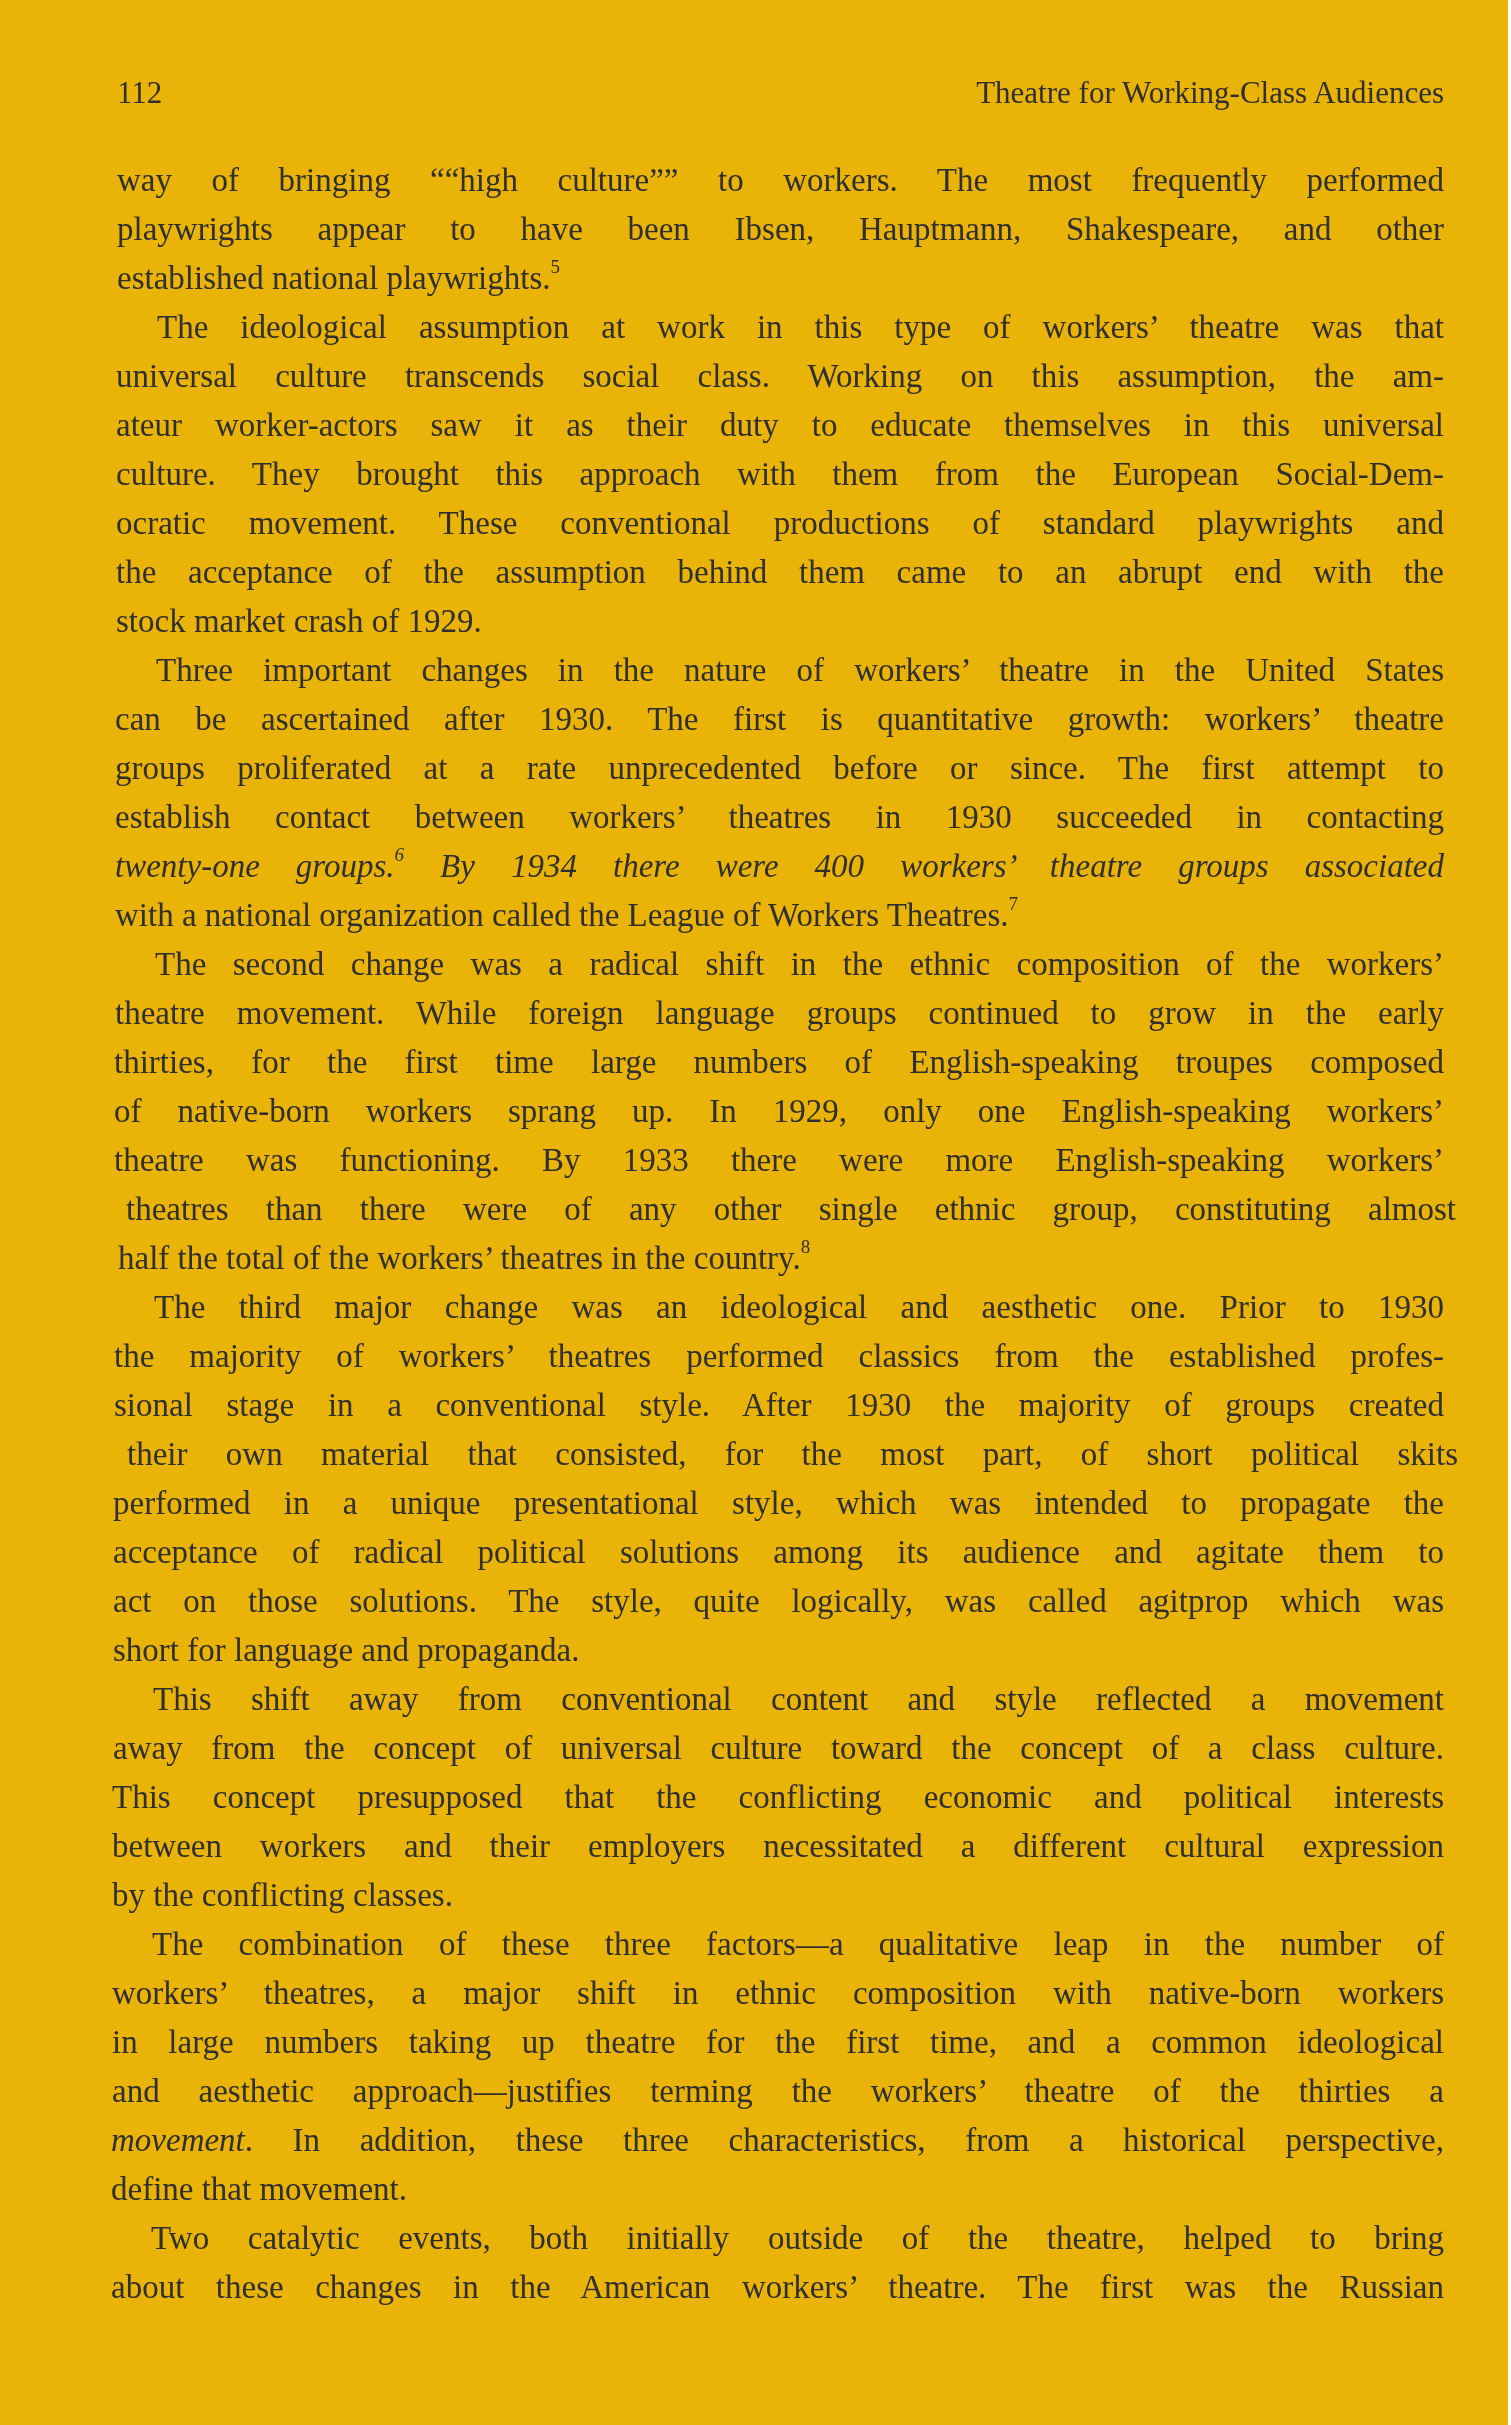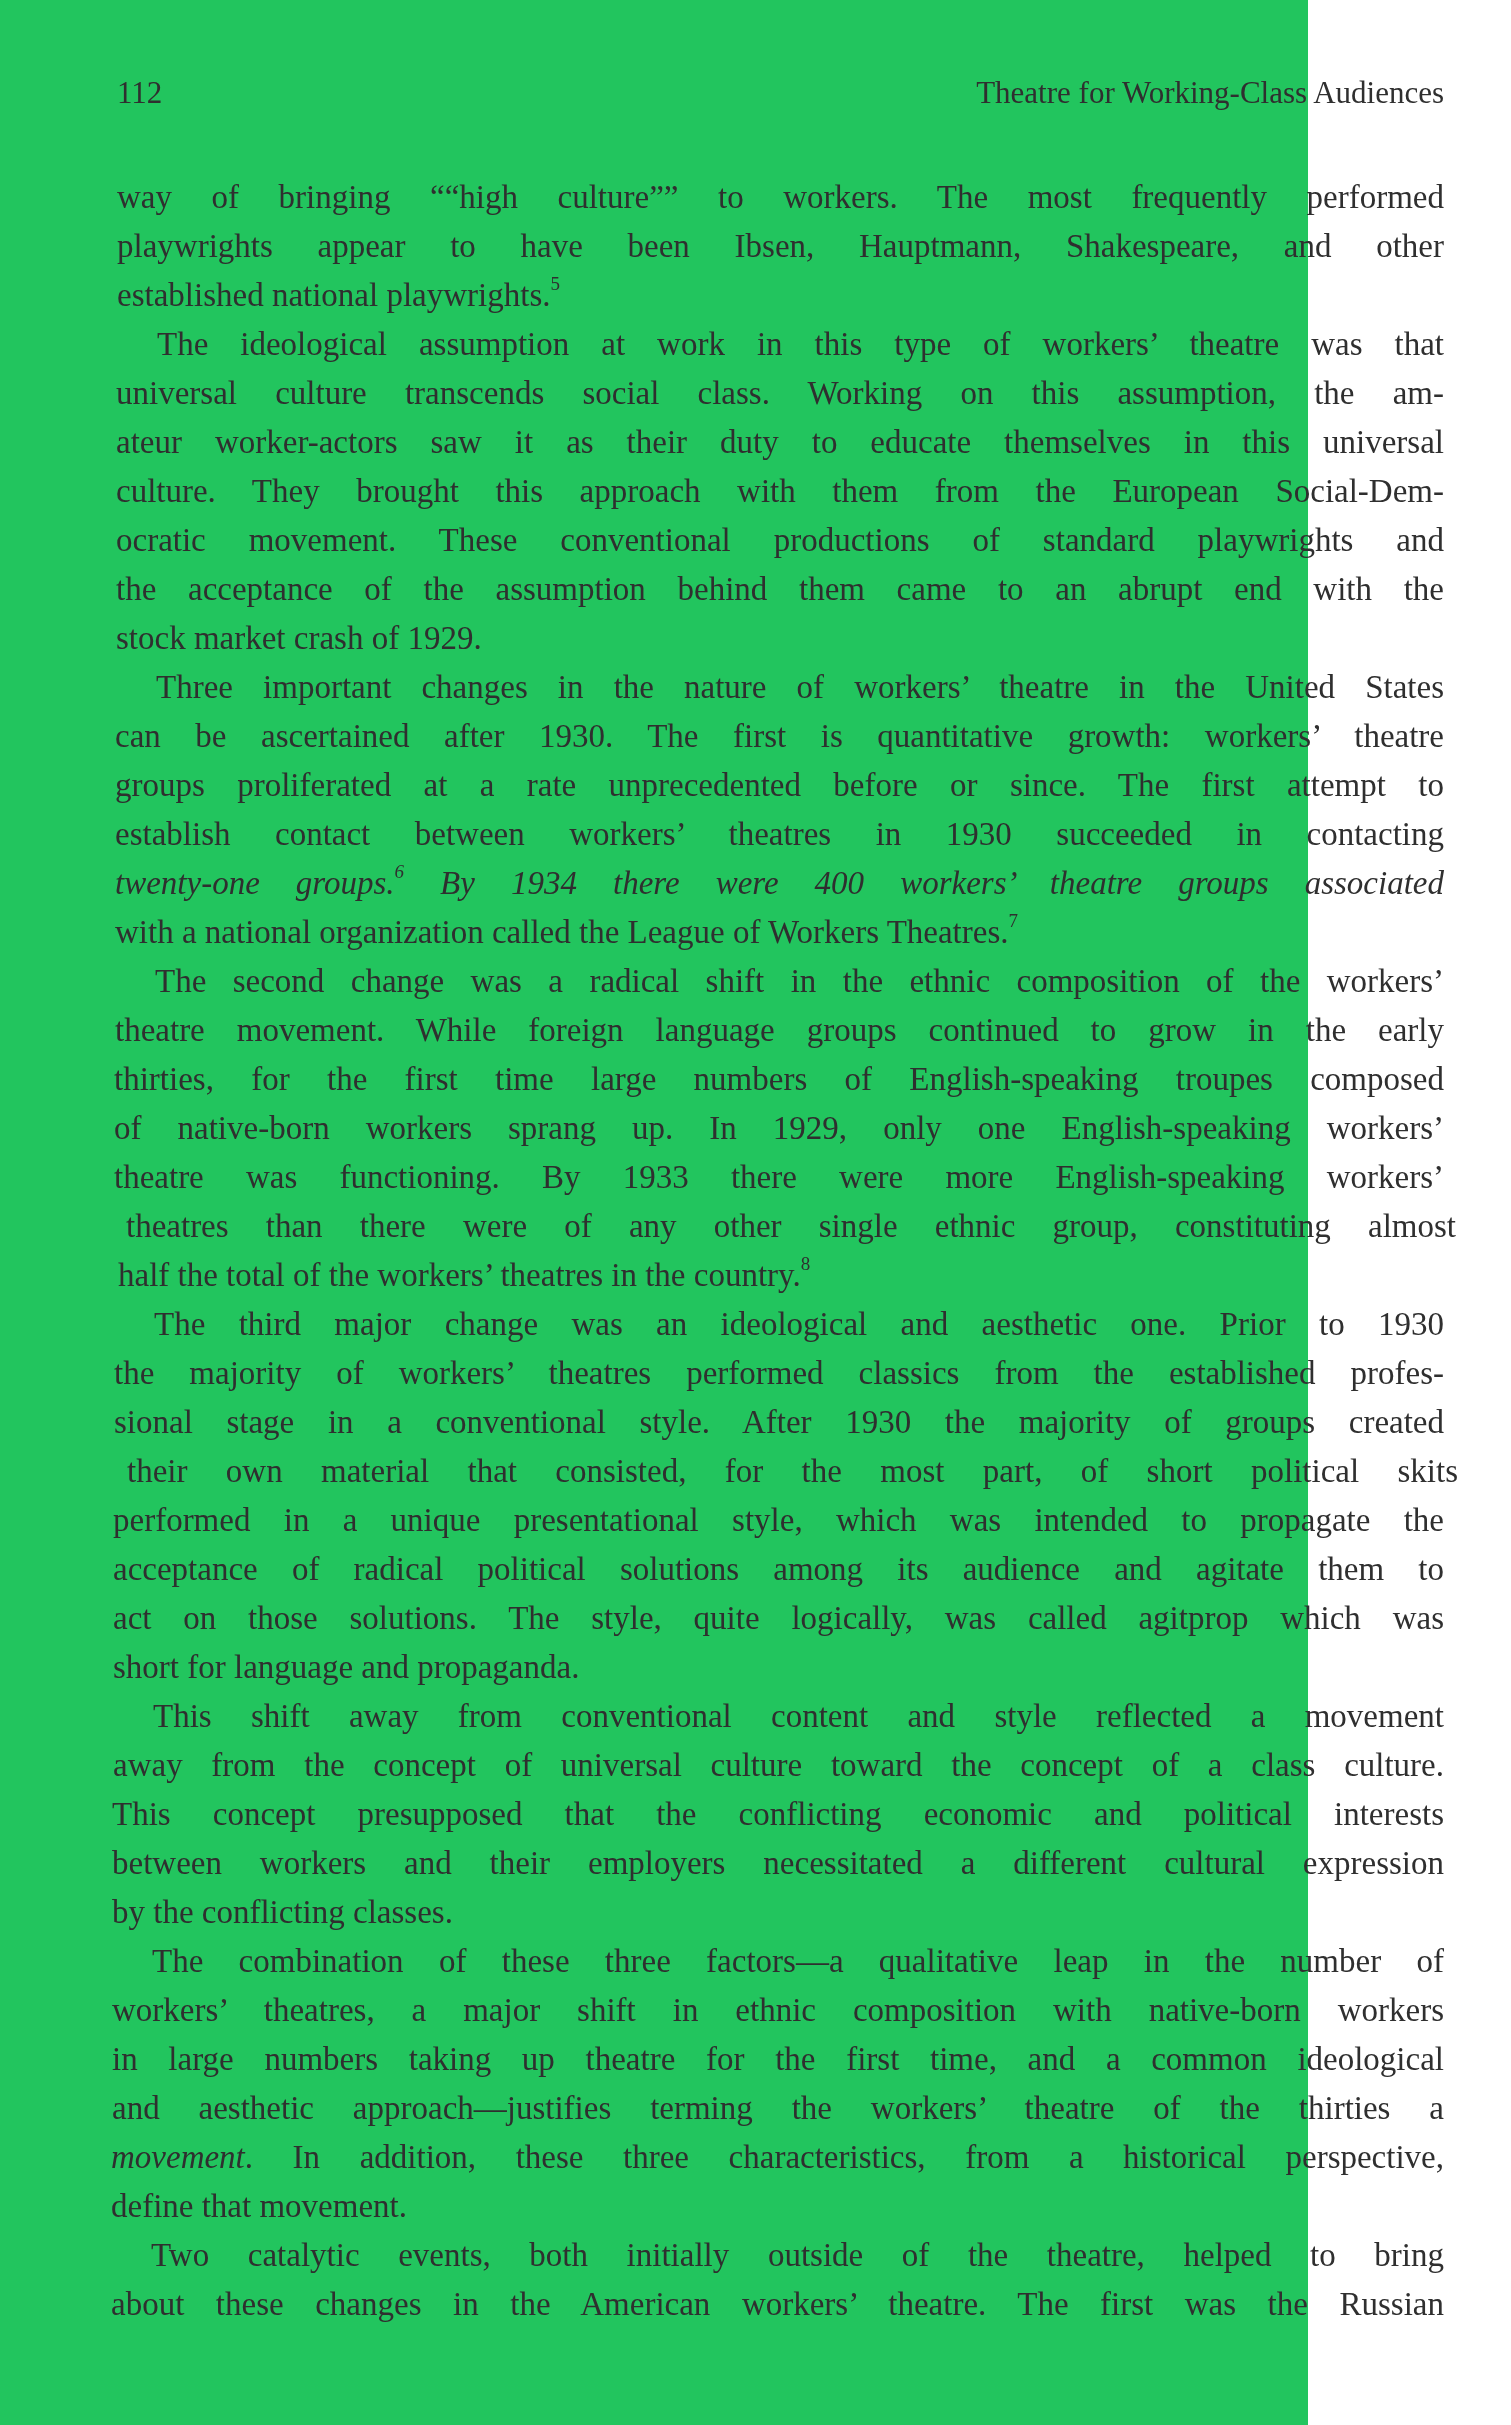--- a/index.html
+++ b/index.html
@@ -11,23 +11,23 @@
     width: 1512px;
     height: 2426px;
     position: relative;
     overflow: hidden;
     font-family: "Liberation Serif", "DejaVu Serif", serif;
     color: #2f2f2f;
   }
   .page {
     position: absolute;
     left: 0; top: 0;
-    width: 1308px;
+    width: 1508px;
     height: 2426px;
-    background: #22c55e;
+    background: #eab308;
   }
   .running-head {
     position: absolute;
     left: 117px;
     width: 1327px;
     top: 71px;
     height: 44px;
     font-size: 31px;
     line-height: 44px;
   }
@@ -37,21 +37,21 @@
     top: 0;
   }
   .running-title {
     position: absolute;
     right: 0;
     top: 0;
   }
   .body-text {
     position: absolute;
     left: 112px;
-    top: 173px;
+    top: 156px;
     width: 1332px;
     font-size: 33px;
     line-height: 49px;
   }
   .line {
     display: block;
     height: 49px;
     white-space: nowrap;
     text-align: justify;
     text-align-last: justify;

